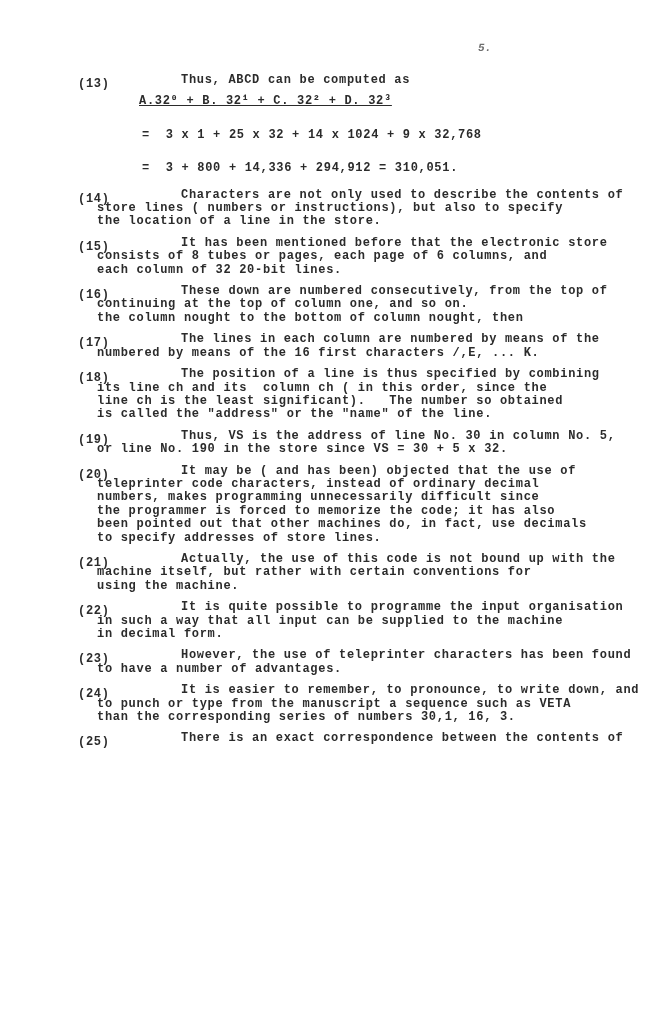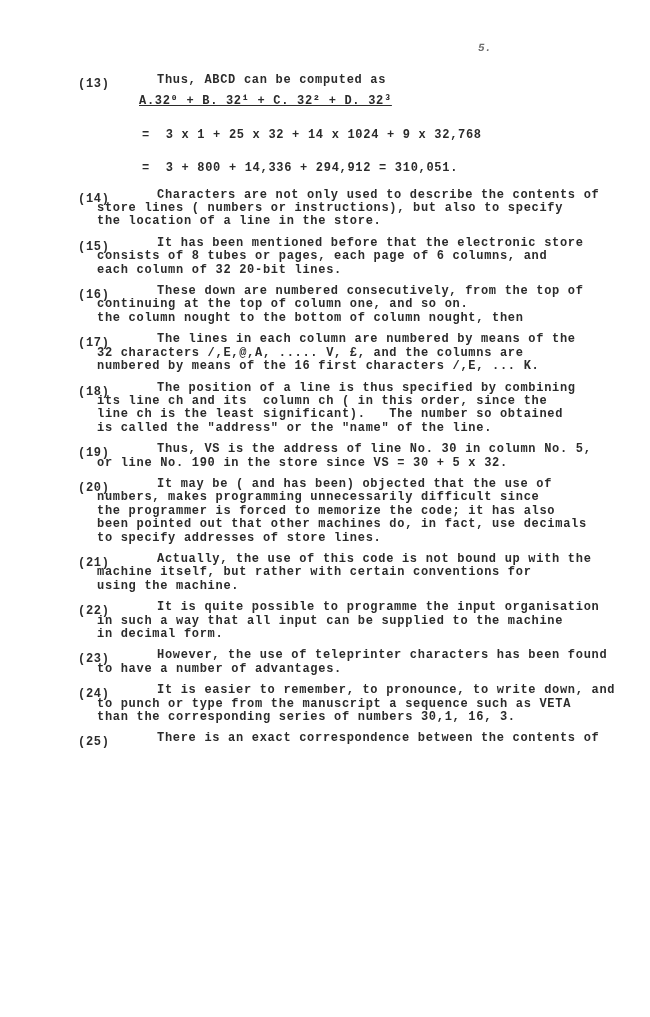--- a/index.html
+++ b/index.html
@@ -47,21 +47,21 @@
     font-size: 12px;
     line-height: 13.4px;
     letter-spacing: 0.7px;
   }
   .line {
     white-space: pre;
     font-size: 12px;
     line-height: 13.4px;
     letter-spacing: 0.7px;
   }
-  .line.first   { padding-left: 60px; }
+  .line.first   { padding-left: 84px; }
   .line.formula { padding-left: 42px; margin-top: 8px; text-decoration: underline; }
   .line.eq      { padding-left: 45px; margin-top: 20px; }
 </style>
 </head>
 <body>
 
 <div class="page">
   <span class="pagenum">5.</span>
   <div class="content">
       <div class="para formula-block">
@@ -85,38 +85,38 @@
       </div>
       <div class="para">
         <span class="pnum">(16)</span>
         <div class="line first">These down are numbered consecutively, from the top of</div>
         <div class="line">continuing at the top of column one, and so on.</div>
         <div class="line">the column nought to the bottom of column nought, then</div>
       </div>
       <div class="para">
         <span class="pnum">(17)</span>
         <div class="line first">The lines in each column are numbered by means of the</div>
-        <div class="line">32 characters /,E,@,A, ..... V, £, and the columns are</div>
         <div class="line">numbered by means of the 16 first characters /,E, ... K.</div>
       </div>
       <div class="para">
         <span class="pnum">(18)</span>
         <div class="line first">The position of a line is thus specified by combining</div>
         <div class="line">its line ch and its  column ch ( in this order, since the</div>
         <div class="line">line ch is the least significant).   The number so obtained</div>
         <div class="line">is called the "address" or the "name" of the line.</div>
       </div>
       <div class="para">
         <span class="pnum">(19)</span>
         <div class="line first">Thus, VS is the address of line No. 30 in column No. 5,</div>
         <div class="line">or line No. 190 in the store since VS = 30 + 5 x 32.</div>
       </div>
       <div class="para">
         <span class="pnum">(20)</span>
         <div class="line first">It may be ( and has been) objected that the use of</div>
+        <div class="line">teleprinter code characters, instead of ordinary decimal</div>
         <div class="line">numbers, makes programming unnecessarily difficult since</div>
         <div class="line">the programmer is forced to memorize the code; it has also</div>
         <div class="line">been pointed out that other machines do, in fact, use decimals</div>
         <div class="line">to specify addresses of store lines.</div>
       </div>
       <div class="para">
         <span class="pnum">(21)</span>
         <div class="line first">Actually, the use of this code is not bound up with the</div>
         <div class="line">machine itself, but rather with certain conventions for</div>
         <div class="line">using the machine.</div>

